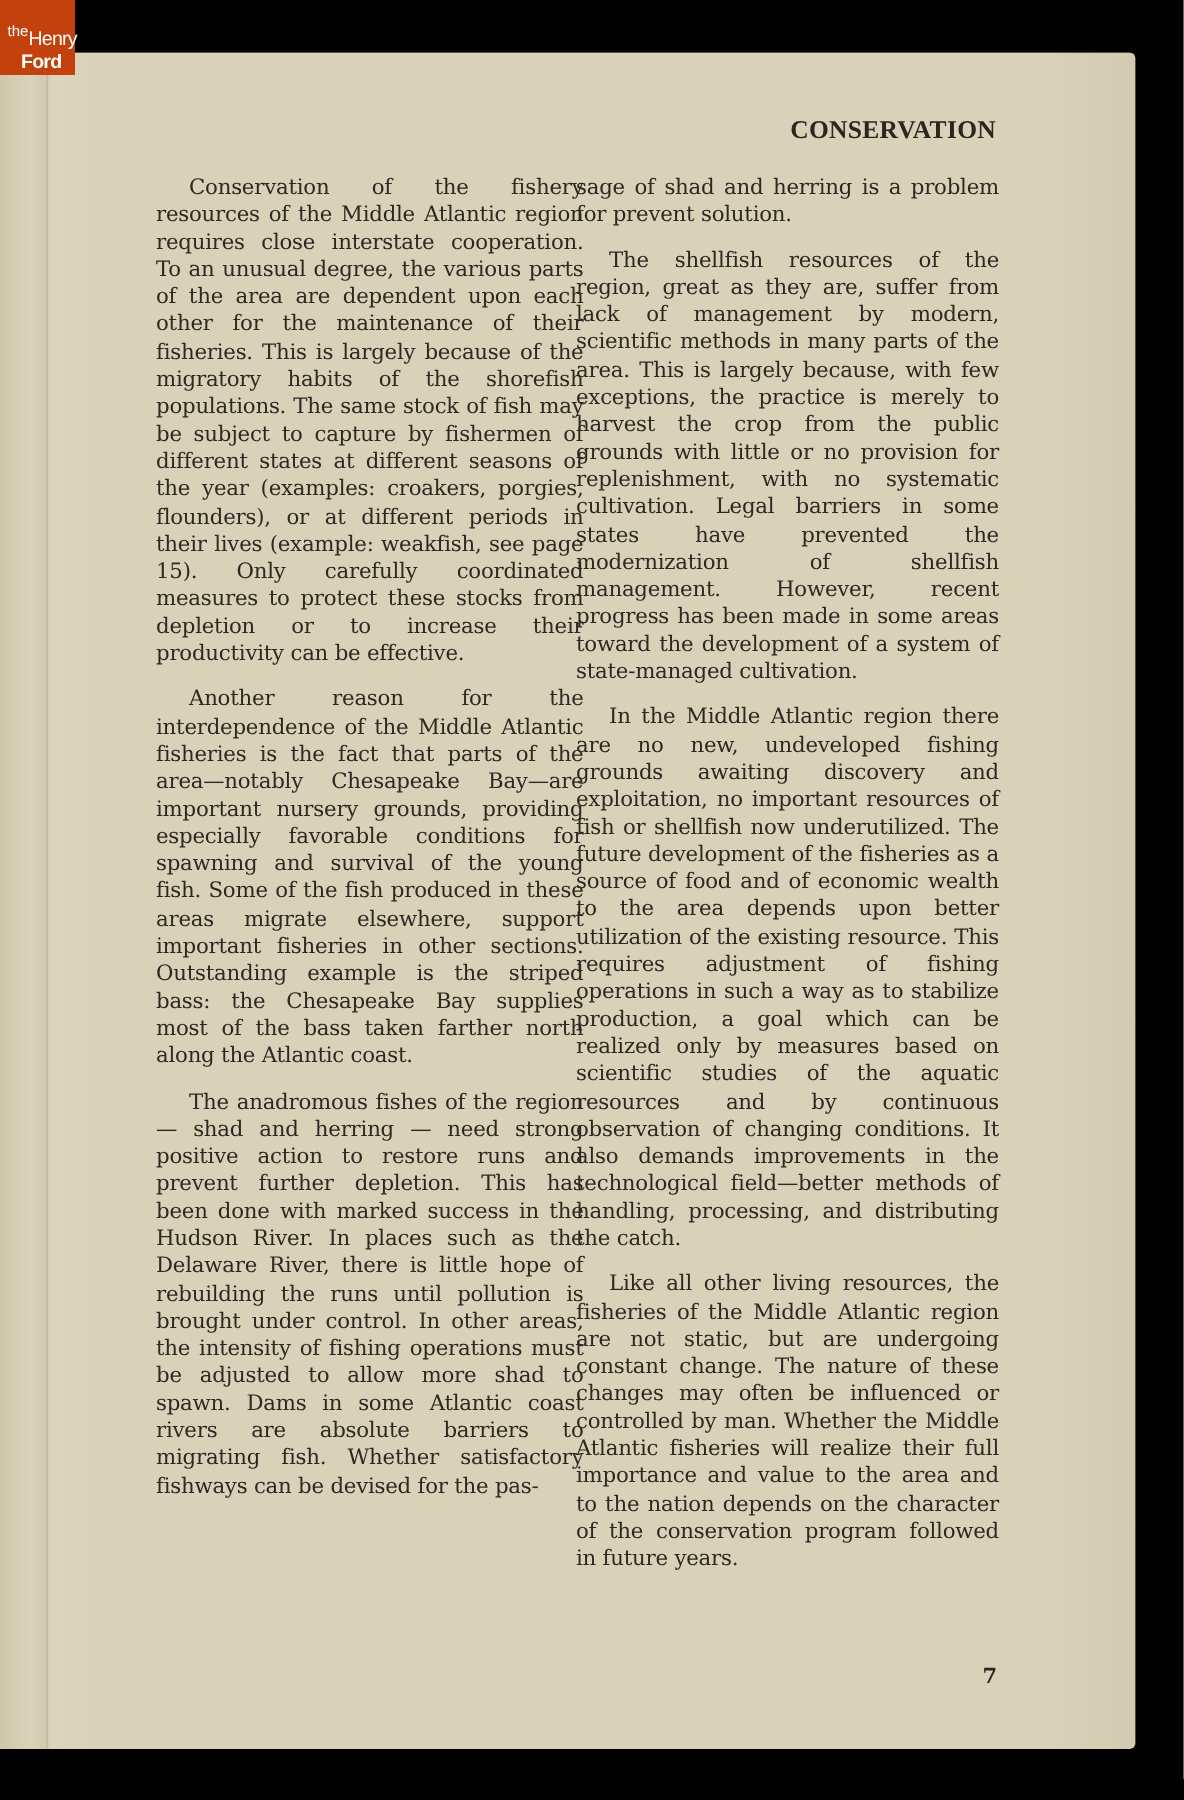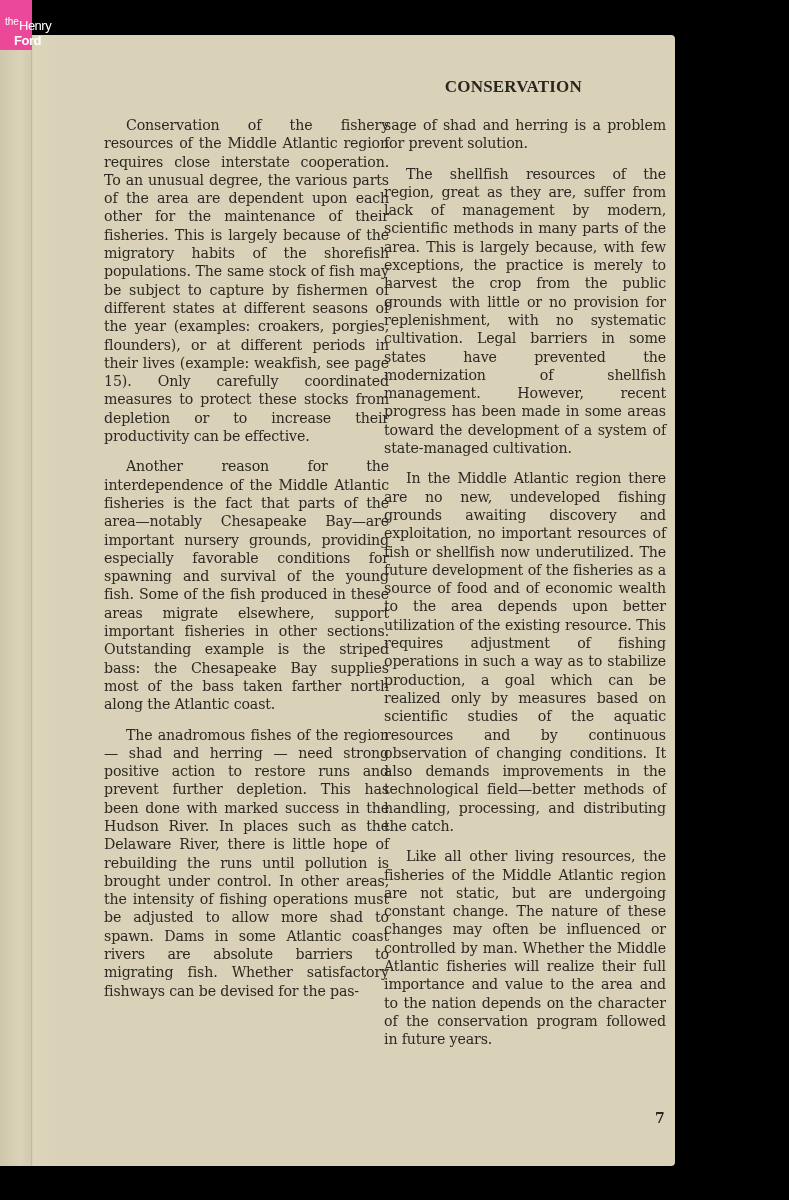--- a/index.html
+++ b/index.html
@@ -1,32 +1,32 @@
 <!DOCTYPE html>
 <html><head>
   <meta charset="utf-8">
   <style>
     html, body { margin: 0; padding: 0; }
     body {
       width: 789px; height: 1200px; background: #000; position: relative; overflow: hidden;
       font-family: "DejaVu Serif", "Liberation Serif", serif;
     }
     .page {
-      position: absolute; left: 0; top: 35px; width: 675px; height: 1131px;
+      position: absolute; left: 0; top: 35px; width: 757px; height: 1131px;
       background: #d9d2b8;
       background-image: linear-gradient(90deg, #cfc7ab 0px, #dad3b9 20px, #d2caae 31px, #ddd6bc 34px, #d9d2b8 60px, #d9d2b8 700px, #d3cbb0 757px);
       border-top-right-radius: 4px; border-bottom-right-radius: 4px;
     }
     .fold {
       position: absolute; left: 31px; top: 0; width: 1px; height: 100%;
       background: #c4bb9e;
     }
     .logo {
-      position: absolute; left: 0; top: 0; width: 32px; height: 50px;
-      background: #ec4899; color: #fff; z-index: 2;
+      position: absolute; left: 0; top: 0; width: 50px; height: 50px;
+      background: #c2410c; color: #fff; z-index: 2;
       font-family: "Liberation Sans", sans-serif; line-height: 1;
     }
     .logo .the { position: absolute; left: 5px; top: 17px; font-size: 10px; font-weight: normal; }
     .logo .henry { position: absolute; left: 19px; top: 19px; font-size: 13px; font-weight: normal; letter-spacing: -0.5px; }
     .logo .ford { position: absolute; left: 14px; top: 34px; font-size: 13px; font-weight: bold; letter-spacing: -0.5px; }
     .running-head {
       position: absolute; right: 93px; top: 42px; font-size: 17px; font-weight: bold;
       color: #2a2620; letter-spacing: 0.2px;
       font-family: "Liberation Serif", serif;
     }

